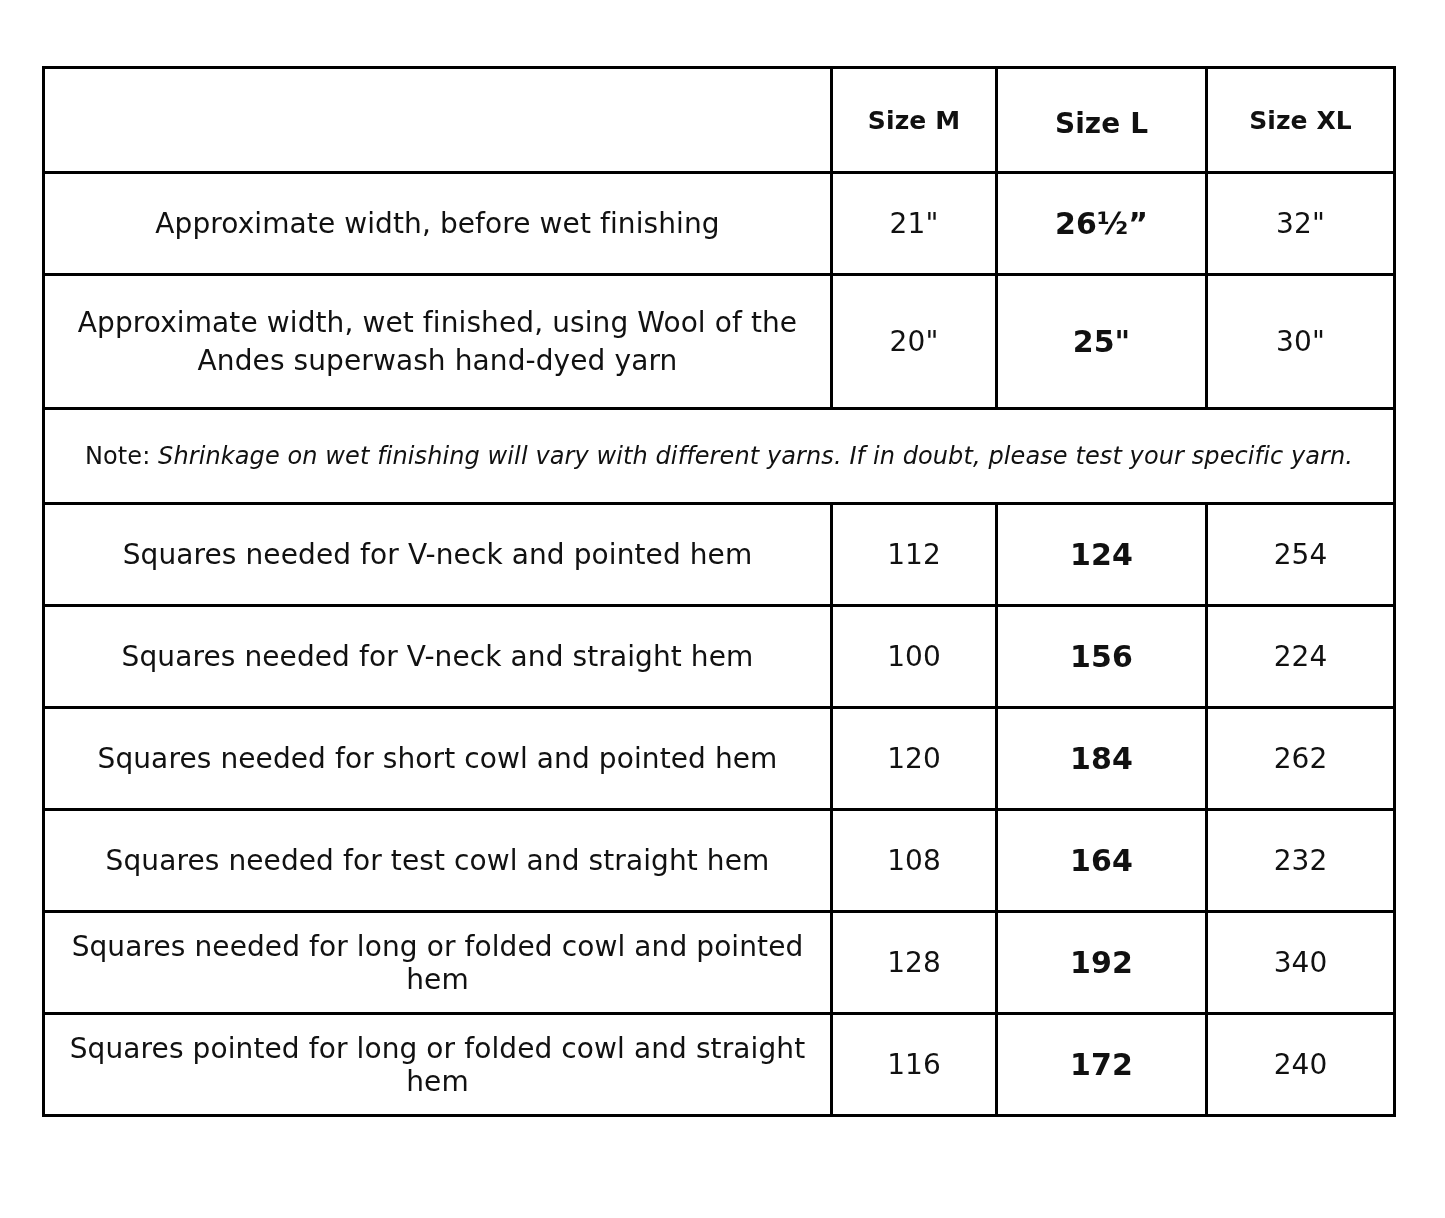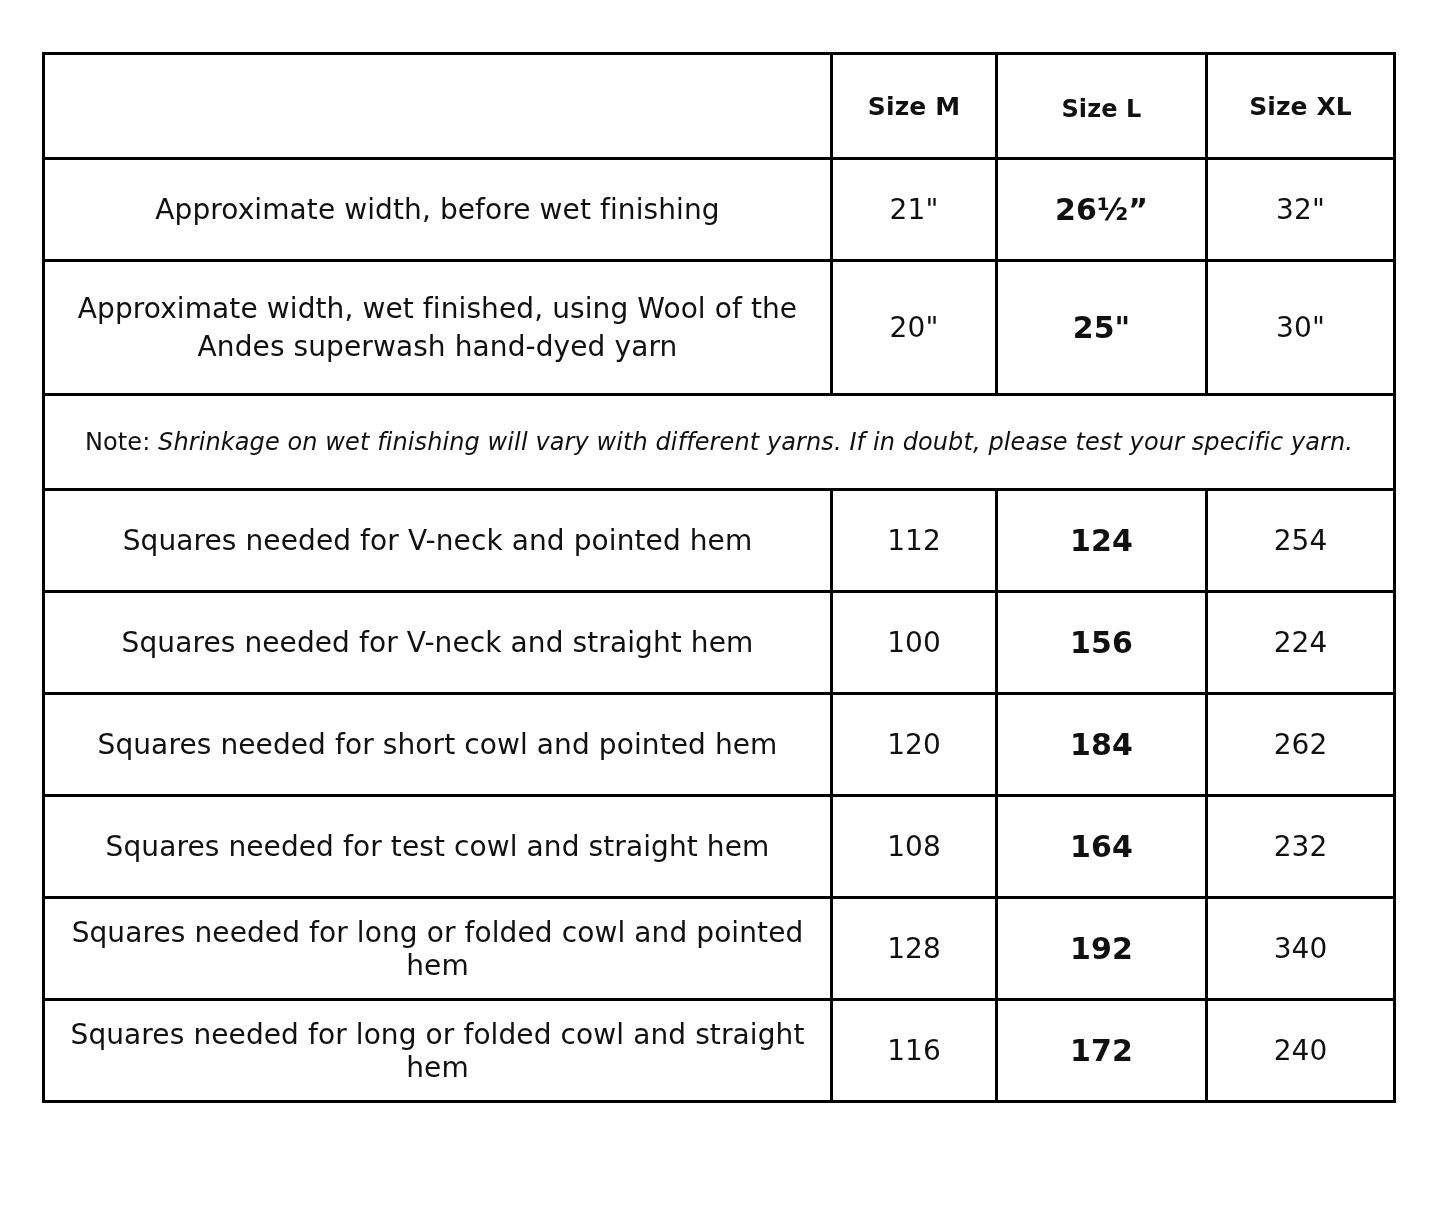--- a/index.html
+++ b/index.html
@@ -1,37 +1,37 @@
 <!DOCTYPE html>
 <html><head>
 <meta charset="utf-8">
 <style>
   html, body { margin: 0; padding: 0; background: #ffffff; }
   body { width: 1445px; height: 1218px; position: relative; font-family: "DejaVu Sans", "Liberation Sans", sans-serif; color: #111; }
   table.sizes {
-    position: absolute; left: 42px; top: 52px;
+    position: absolute; left: 42px; top: 66px;
     border-collapse: collapse;
     table-layout: fixed;
     width: 1351px;
   }
   table.sizes td, table.sizes th {
     border: 3px solid #000;
     text-align: center;
     vertical-align: middle;
     padding: 0 10px;
     font-weight: normal;
     font-size: 28px;
     letter-spacing: 0.1px;
   }
   col.c-label { width: 788px; }
   col.c-m { width: 165px; }
   col.c-l { width: 210px; }
   col.c-xl { width: 188px; }
   tr.head th { height: 96px; font-weight: bold; font-size: 25px; }
-  tr.head th.size-l { font-size: 24px; padding-top: 6px; }
+  tr.head th.size-l { font-size: 28px; padding-top: 6px; }
   tr.r1 td { height: 99px; }
   tr.r2 td { height: 131px; line-height: 38px; }
   tr.note td { height: 92px; font-size: 24px; }
   tr.sq td { height: 99px; }
   td.bold { font-weight: bold !important; font-size: 30px !important; margin-left: 17px; }
   td.num { font-size: 25px; }
   .italic { font-style: italic; }
 </style>
 </head>
 <body>
@@ -89,19 +89,19 @@
     <td class="bold">164</td>
     <td class="num">232</td>
   </tr>
   <tr class="sq">
     <td>Squares needed for long or folded cowl and pointed hem</td>
     <td class="num">128</td>
     <td class="bold">192</td>
     <td class="num">340</td>
   </tr>
   <tr class="sq">
-    <td>Squares needed for long or folded cowl and straight hem</td>
+    <td>Squares pointed for long or folded cowl and straight hem</td>
     <td class="num">116</td>
     <td class="bold">172</td>
     <td class="num">240</td>
   </tr>
 </tbody>
   </table>
 
 </body></html>

